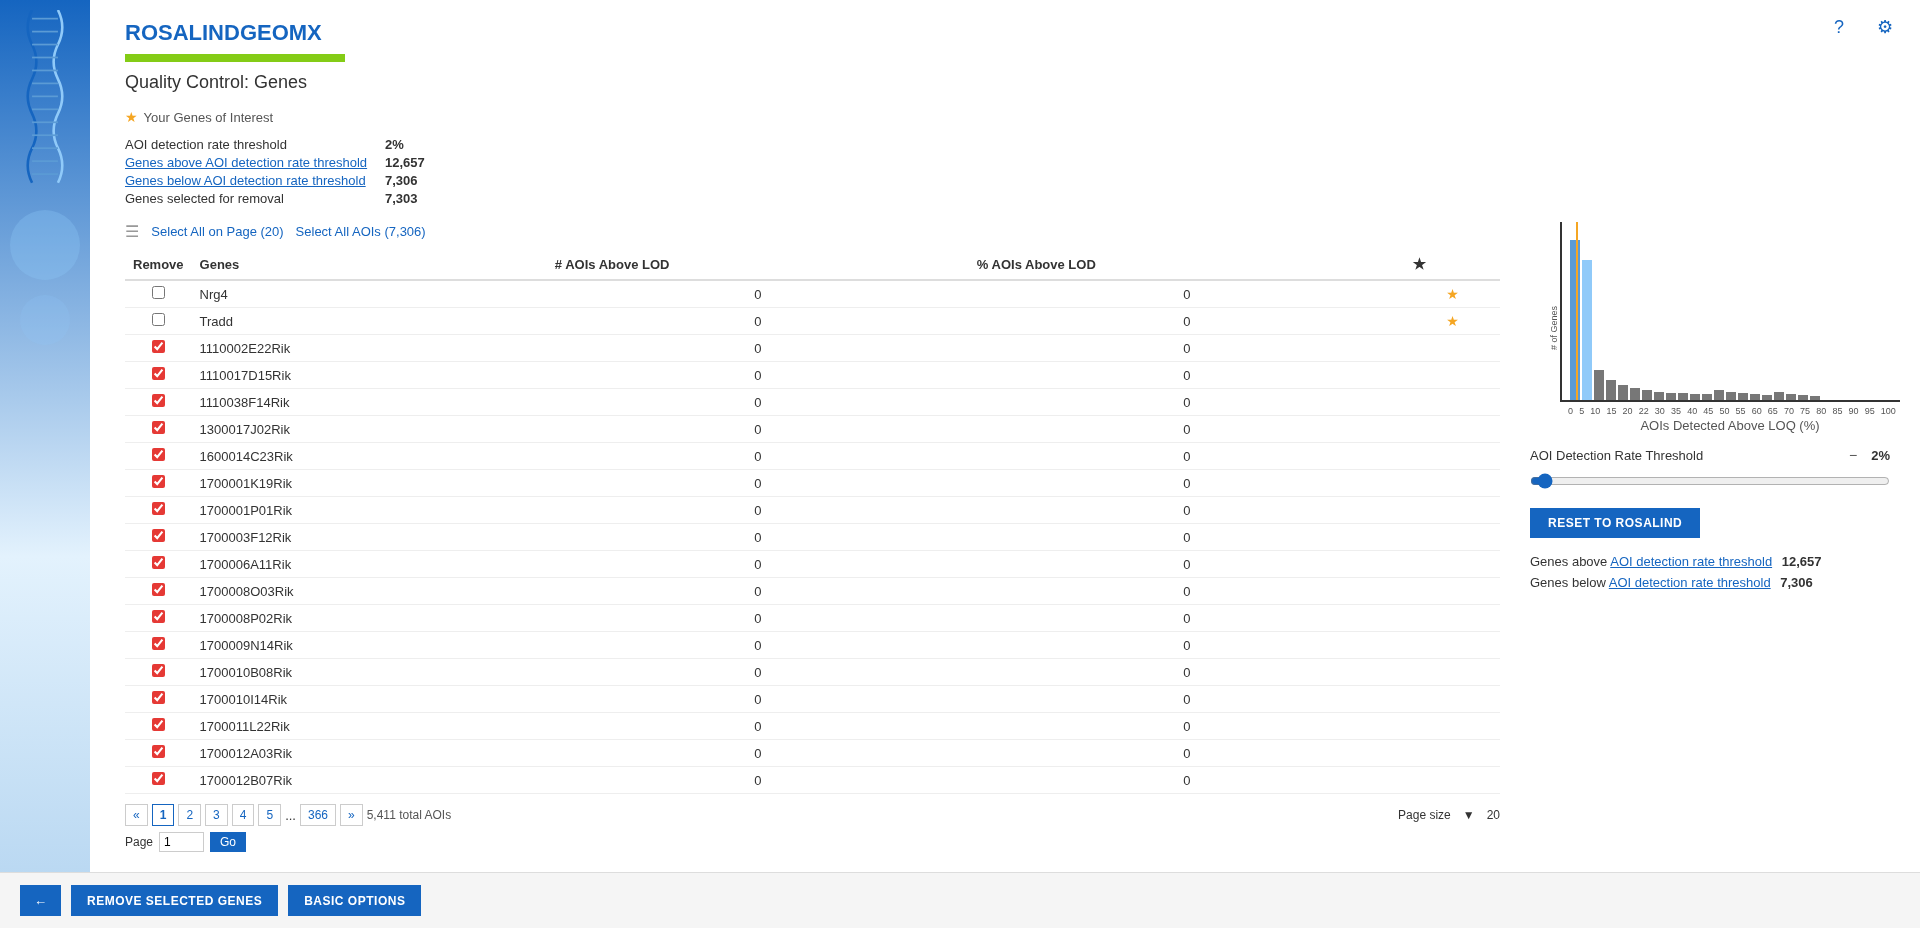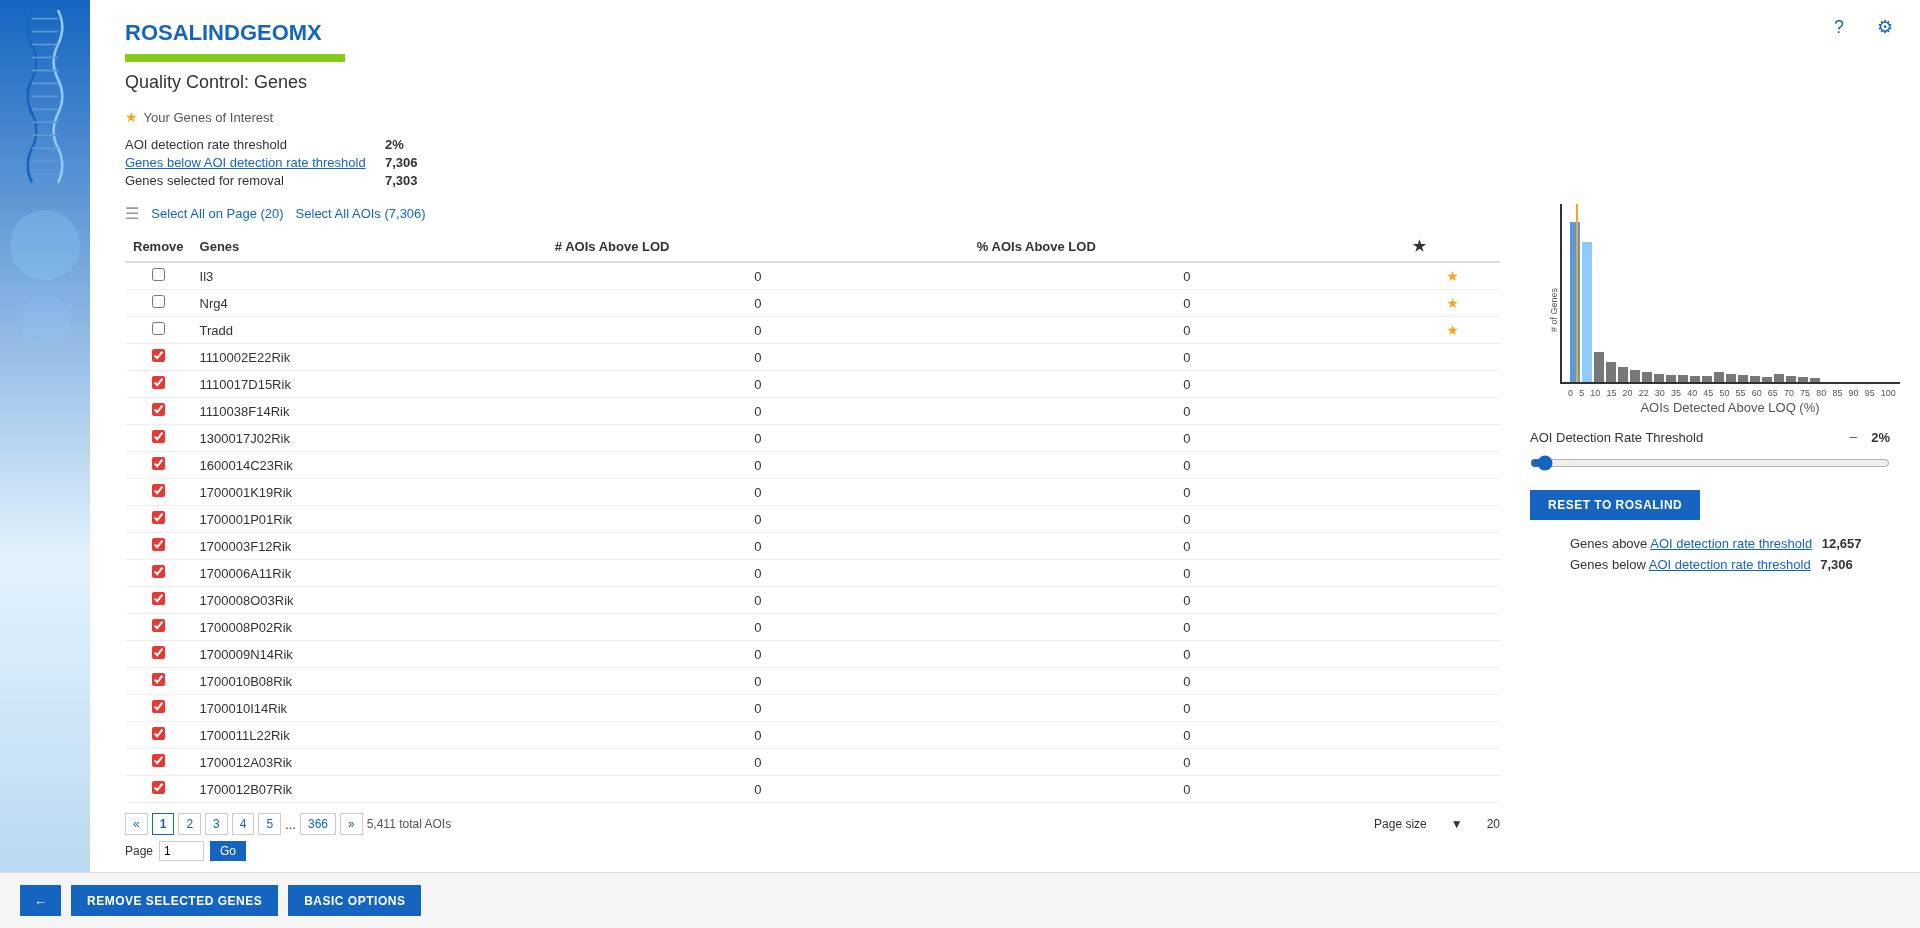--- a/index.html
+++ b/index.html
@@ -106,21 +106,21 @@
     .pagination-area {
       display: flex; align-items: center; justify-content: space-between;
       margin-top: 10px; flex-wrap: wrap; gap: 8px;
     }
     .page-btn {
       padding: 3px 7px; border: 1px solid #ccc; background: #fff;
       cursor: pointer; font-size: 12px; color: #1565c0;
     }
     .page-btn.active { background: #fff; font-weight: bold; color: #1565c0; border-color: #1565c0; }
     .page-info { font-size: 12px; color: #555; }
-    .page-size-area { display: flex; align-items: center; gap: 24px; font-size: 12px; }
+    .page-size-area { display: flex; align-items: center; gap: 12px; font-size: 12px; }
 
     .page-goto {
       display: flex; align-items: center; gap: 6px; margin-top: 6px; font-size: 12px;
     }
     .page-goto input {
       width: 45px; padding: 2px 4px; border: 1px solid #ccc; font-size: 12px;
     }
     .go-btn {
       padding: 3px 10px; background: #1565c0; color: white;
       border: none; cursor: pointer; font-size: 12px;
@@ -167,21 +167,21 @@
     }
 
     .reset-btn {
       padding: 8px 18px; background: #1565c0; color: white;
       border: none; cursor: pointer; font-size: 12px;
       font-weight: bold; letter-spacing: 0.5px;
       margin-bottom: 16px;
     }
 
     .chart-stats { font-size: 13px; }
-    .chart-stat-row { margin-bottom: 6px; margin-left: 40px; }
+    .chart-stat-row { margin-bottom: 6px; }
     .chart-stat-label { color: #333; }
     .chart-stat-label a { color: #1565c0; text-decoration: underline; }
     .chart-stat-val { font-weight: bold; margin-left: 6px; }
 
     
     .bottom-bar {
       position: fixed; bottom: 0; left: 0; right: 0;
       background: #f5f5f5; border-top: 1px solid #ddd;
       padding: 12px 20px; display: flex; gap: 10px;
     }
@@ -253,20 +253,26 @@
     <span>Your Genes of Interest</span>
   </div>
 
   <div class="stats-panel">
     <div class="stat-row">
       <span class="stat-label">AOI detection rate threshold</span>
       <span class="stat-value">2%</span>
     </div>
     <div class="stat-row">
       <span class="stat-label">
+        <a href="#">Genes above AOI detection rate threshold</a>
+      </span>
+      <span class="stat-value">12,657</span>
+    </div>
+    <div class="stat-row">
+      <span class="stat-label">
         <a href="#">Genes below AOI detection rate threshold</a>
       </span>
       <span class="stat-value">7,306</span>
     </div>
     <div class="stat-row">
       <span class="stat-label">Genes selected for removal</span>
       <span class="stat-value">7,303</span>
     </div>
   </div>
 
@@ -284,27 +290,20 @@
         <thead>
           <tr>
             <th class="checkbox-cell">Remove</th>
             <th>Genes</th>
             <th class="center"># AOIs Above LOD</th>
             <th class="center">% AOIs Above LOD</th>
             <th class="center star-header">★</th>
           </tr>
         </thead>
         <tbody id="table-body">
-        <tr>
-              <td class="checkbox-cell"><input type="checkbox" style=""></td>
-              <td>Il3</td>
-              <td class="center">0</td>
-              <td class="center">0</td>
-              <td class="center star-cell">★</td>
-            </tr>
             <tr>
               <td class="checkbox-cell"><input type="checkbox" style=""></td>
               <td>Nrg4</td>
               <td class="center">0</td>
               <td class="center">0</td>
               <td class="center star-cell">★</td>
             </tr>
             <tr>
               <td class="checkbox-cell"><input type="checkbox" style=""></td>
               <td>Tradd</td>

